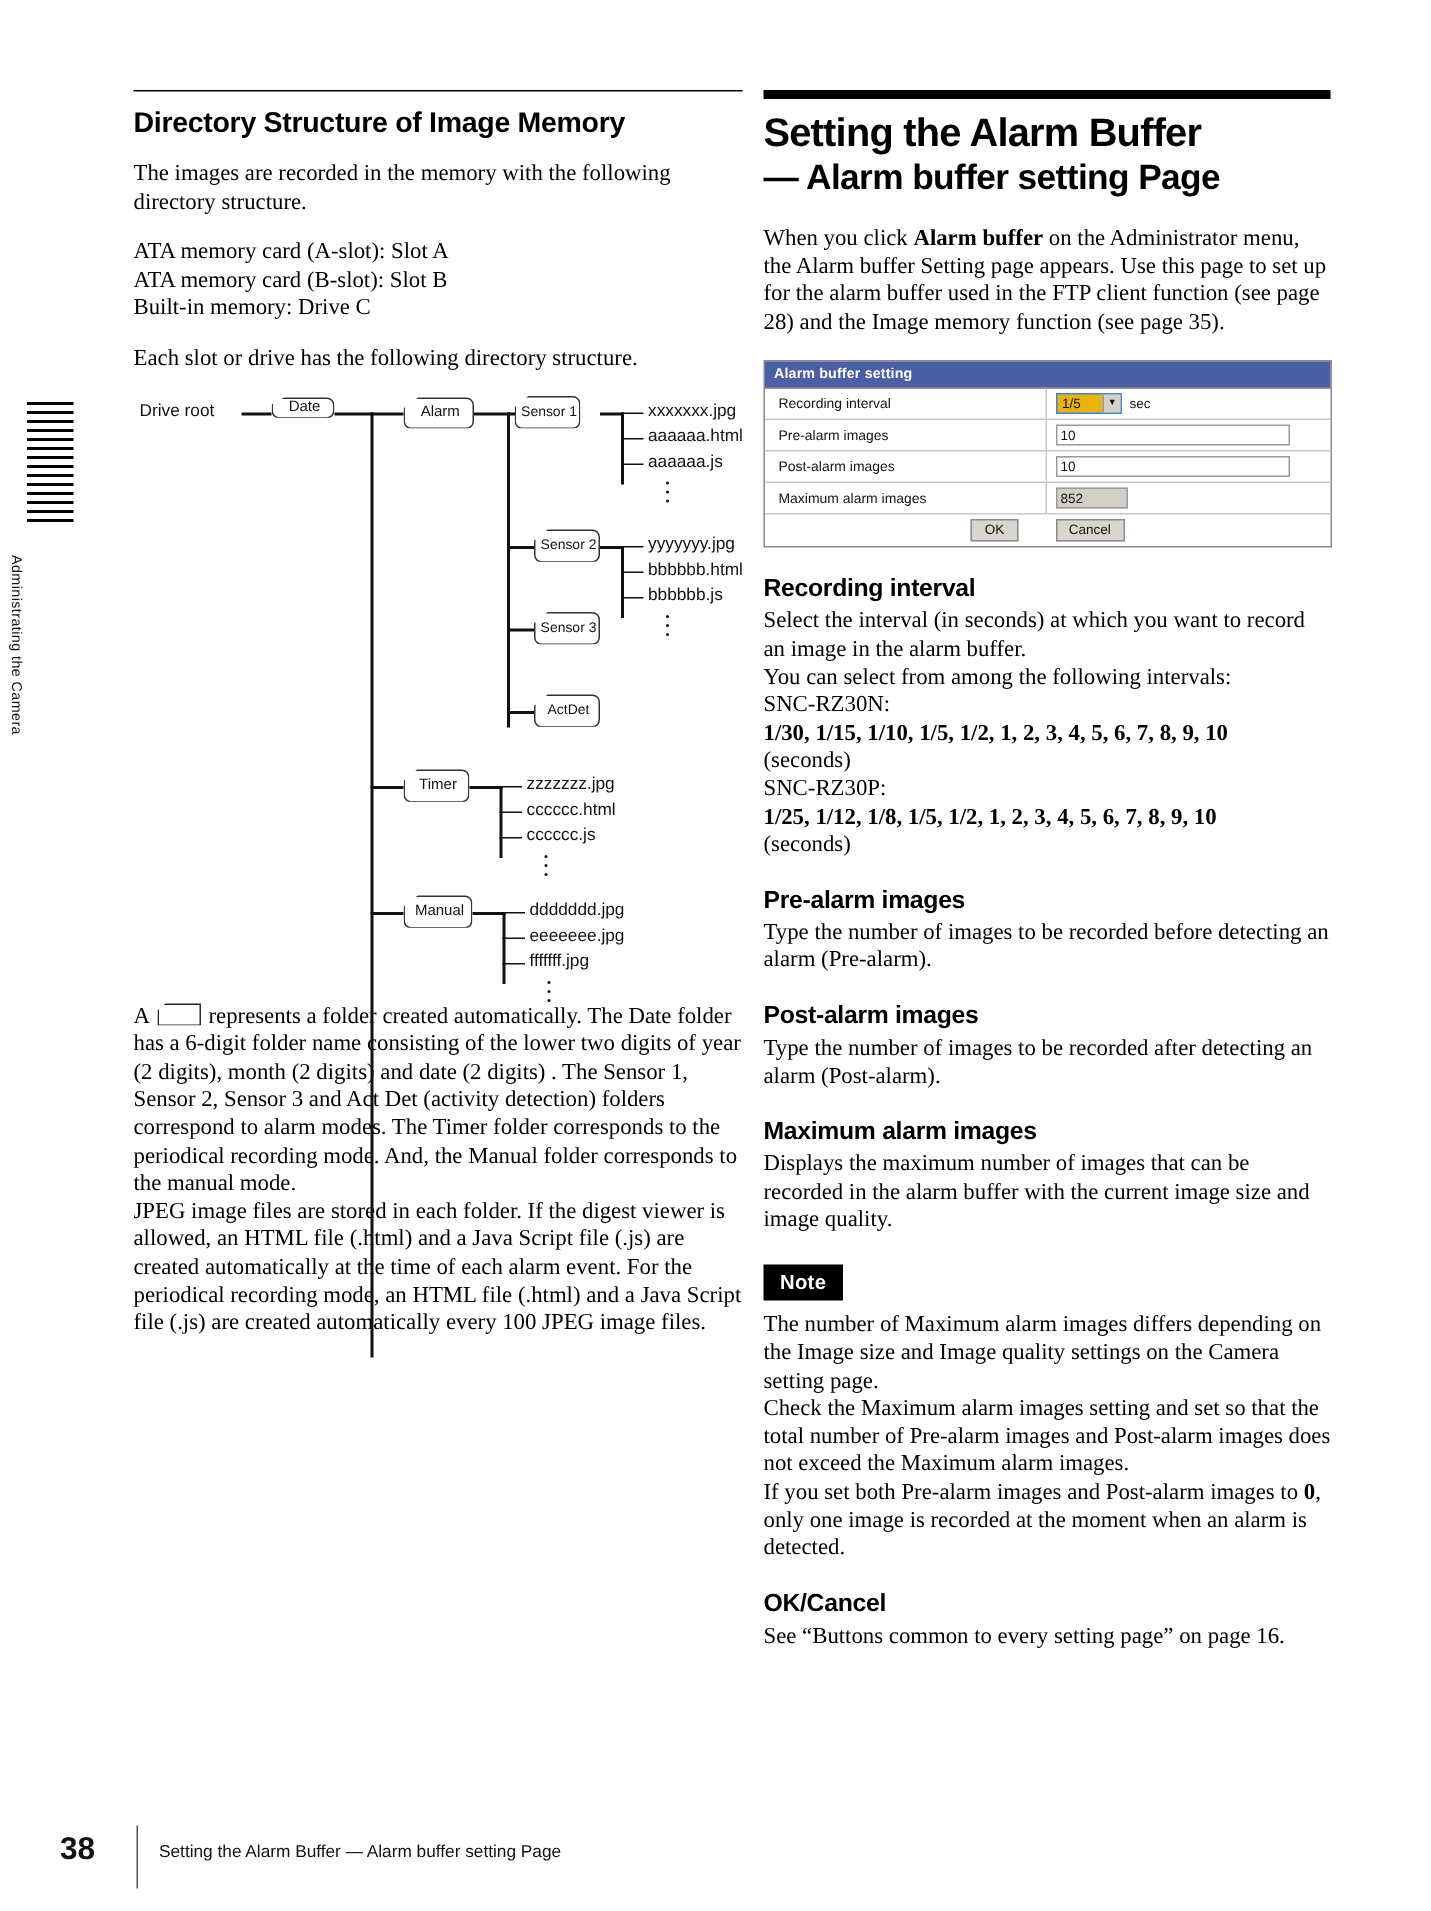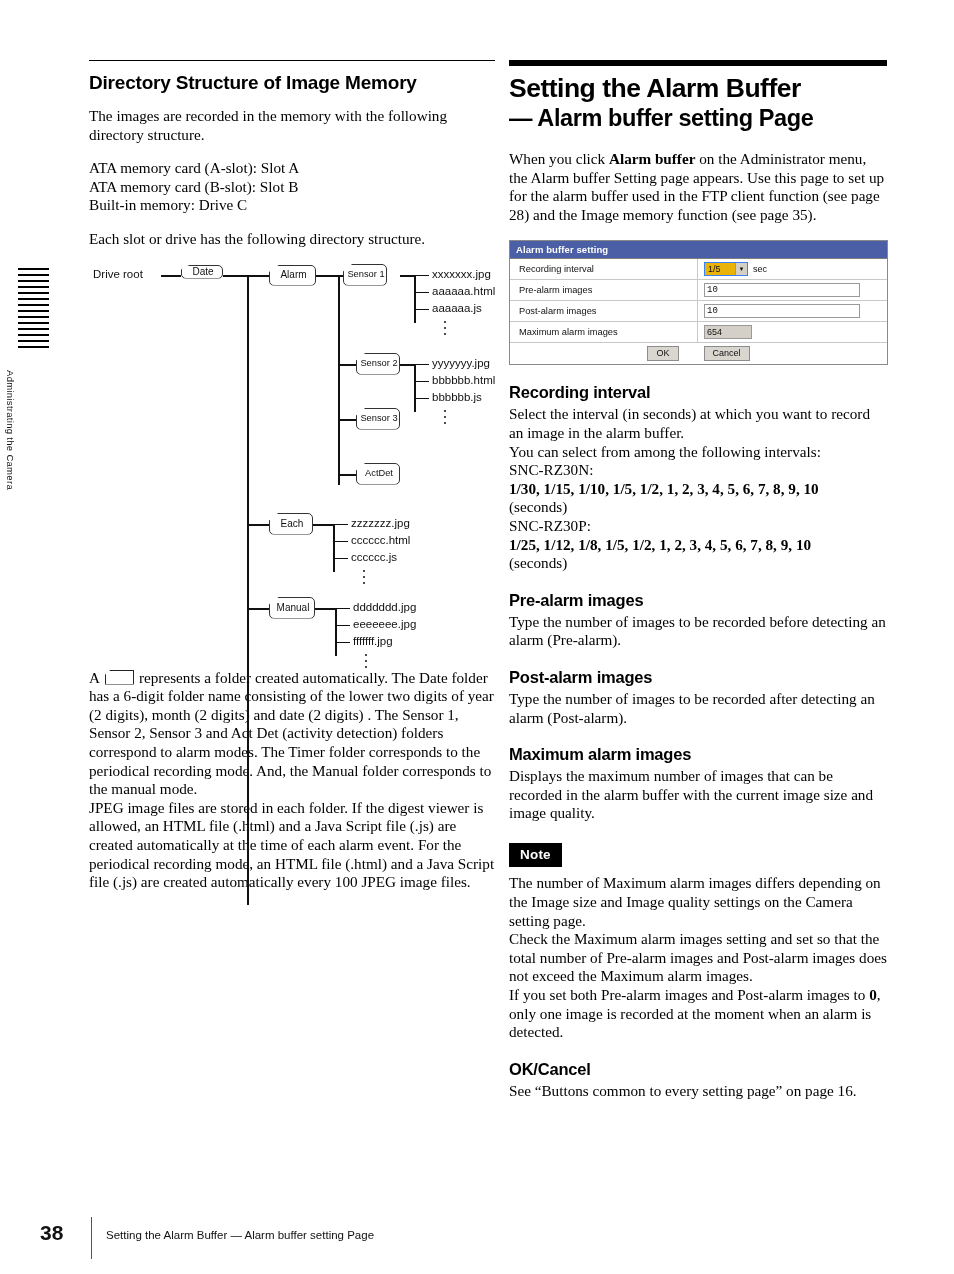--- a/index.html
+++ b/index.html
@@ -77,21 +77,21 @@
     box-sizing:border-box;
   }
   #alarm-form .row .fld{
     flex:1;display:flex;align-items:center;padding-left:6px;height:20px;
   }
   .txtbox{
     border:1px solid #9a9a9a;background:#fff;height:12px;line-height:12px;
     font-size:9px;padding:0 2px;box-sizing:content-box;color:#111;
     font-family:"Liberation Sans", sans-serif;
   }
-  .txtbox.w-wide{width:150px;font-family:Liberation Mono, monospace;}
+  .txtbox.w-wide{width:150px;}
   .txtbox.w-ro{width:42px;background:#d4d0c8;border:1px solid #9a9a9a;}
   .selbox{
     display:inline-flex;align-items:center;border:1px solid #3b82f6;
     background:#eab308;height:12px;font-size:9px;color:#111;
   }
   .selbox .val{padding:0 3px;width:24px;line-height:12px;}
   .selbox .arrow{
     width:11px;height:12px;background:#d4d0c8;border-left:1px solid #9a9a9a;
     display:flex;align-items:center;justify-content:center;
     font-size:6px;line-height:6px;
@@ -237,21 +237,21 @@
         <span>Sensor 3</span>
       </div>
 
       <div class="hline" style="left:249px;top:211px;width:18px;"></div>
       <div class="folder" style="left:267px;top:200px;width:44px;height:22px;font-size:9.3px;">
         <span>ActDet</span>
       </div>
 
       <div class="hline" style="left:158px;top:261px;width:22px;"></div>
       <div class="folder" style="left:180px;top:250px;width:44px;height:22px;">
-        <span>Each</span>
+        <span>Timer</span>
       </div>
       <div class="hline" style="left:224px;top:261px;width:22px;"></div>
       <div class="vline" style="left:244px;top:261px;height:48px;"></div>
       <div class="hline thin" style="left:244px;top:261px;width:15px;"></div>
       <div class="hline thin" style="left:244px;top:278px;width:15px;"></div>
       <div class="hline thin" style="left:244px;top:295px;width:15px;"></div>
       <div class="txt" style="left:262px;top:254px;">zzzzzzz.jpg</div>
       <div class="txt" style="left:262px;top:271px;">cccccc.html</div>
       <div class="txt" style="left:262px;top:288px;">cccccc.js</div>
       <div class="dot3" style="left:274px;top:307px;"></div>
@@ -319,21 +319,21 @@
       <div class="row">
         <div class="lbl">Post-alarm images</div>
         <div class="fld">
           <span class="txtbox w-wide">10</span>
         </div>
       </div>
 
       <div class="row">
         <div class="lbl">Maximum alarm images</div>
         <div class="fld">
-          <span class="txtbox w-ro">654</span>
+          <span class="txtbox w-ro">852</span>
         </div>
       </div>
 
       <div class="btnrow">
         <span class="winbtn">OK</span>
         <span class="winbtn">Cancel</span>
       </div>
     </div>
 
     

